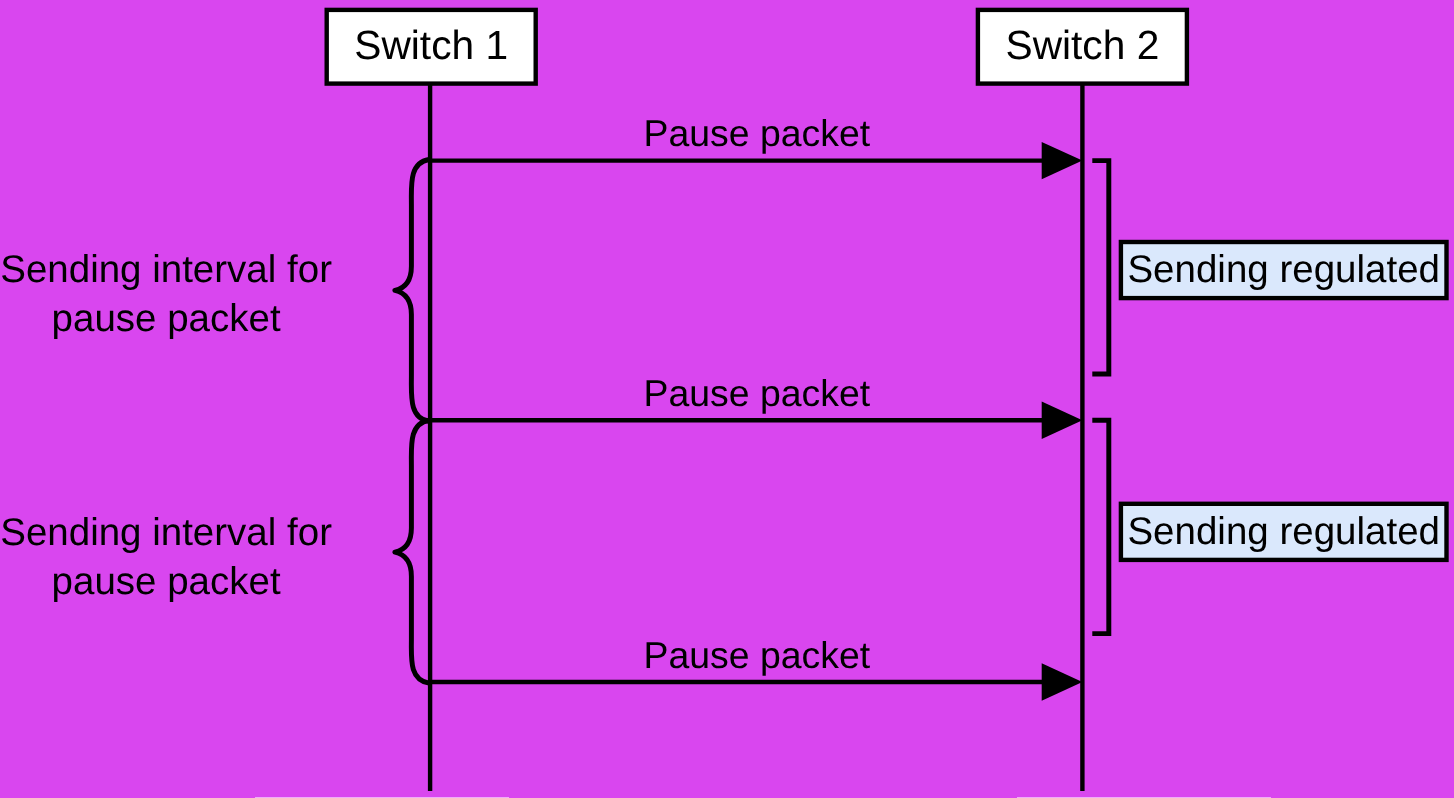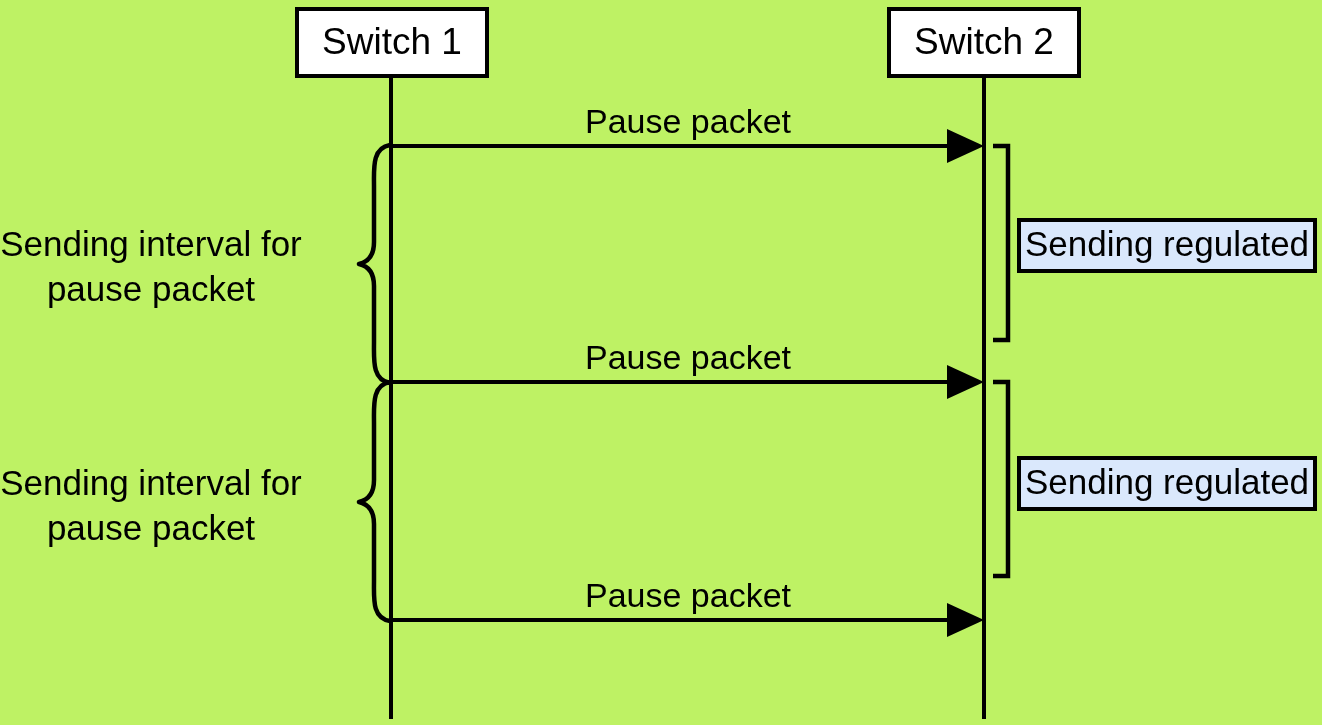--- a/index.html
+++ b/index.html
@@ -11,21 +11,21 @@
   body {
     width: 1322px;
     height: 725px;
     overflow: hidden;
     font-family: "Liberation Sans", sans-serif;
   }
   #diagram-root {
     position: relative;
     width: 1322px;
     height: 725px;
-    background: #bef264;
+    background: #d946ef;
   }
   svg.diagram-canvas {
     position: absolute;
     left: 0;
     top: 0;
     width: 1322px;
     height: 725px;
     display: block;
   }
   .node-box-rect {

